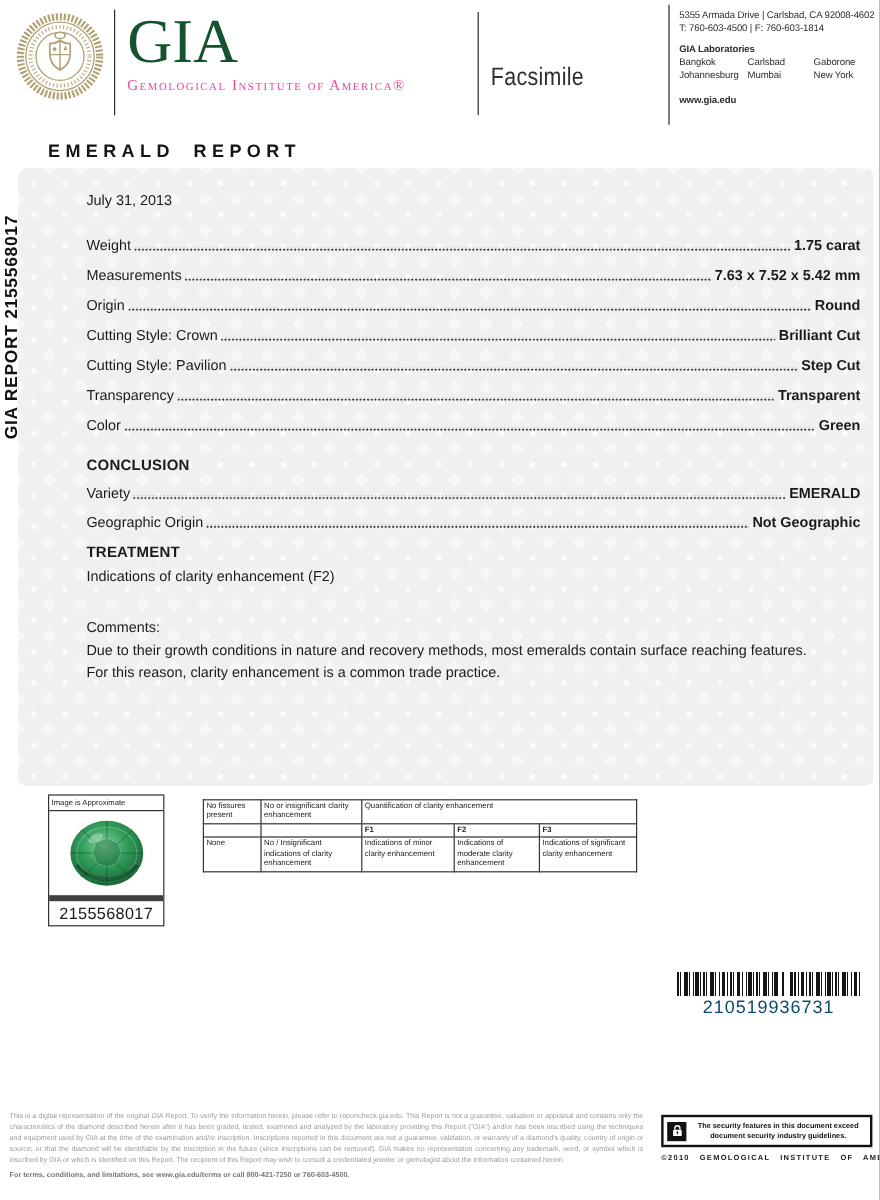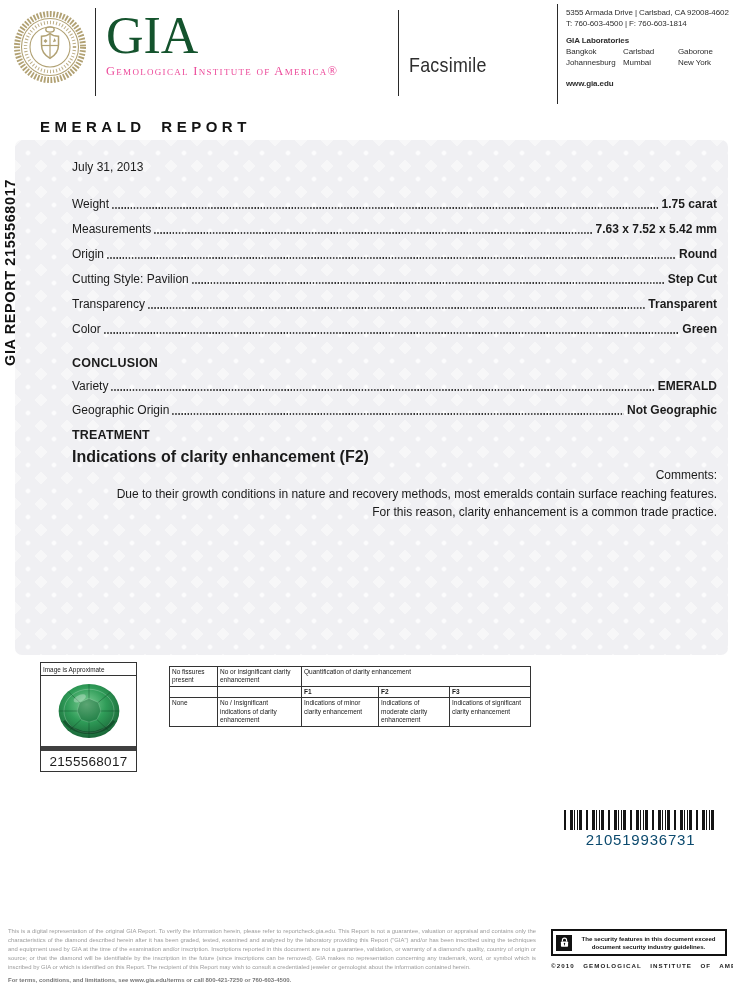--- a/index.html
+++ b/index.html
@@ -55,22 +55,22 @@
   .fdots { flex:1 1 auto; height:3px; align-self:flex-end; margin:0 3px 1px 3px;
            background-image:radial-gradient(circle at 1px 2px, #2d2d2d .7px, rgba(0,0,0,0) 1px);
            background-size:3.1px 3px; background-repeat:repeat-x; background-position:left bottom; }
   .fvalue { white-space:nowrap; font-weight:bold; }
   .gap-before { }
 
   .sec-head { font-size:12.5px; font-weight:bold; margin-bottom:10px; letter-spacing:.2px; }
   .conclusion-block { margin-top:21px; }
   .conclusion-block .frow { margin-bottom:12px; }
   .treatment-block { margin-top:4px; }
-  .treatment-line { font-size:16px; font-weight:bold; margin-top:-4px; }
-  .comments-block { font-size:12px; line-height:18.5px;text-align:right; }
+  .treatment-line { font-size:12px; font-weight:normal; margin-top:-4px; }
+  .comments-block { margin-top:27px; font-size:12px; line-height:18.5px; }
 
   
   .gem-box { position:absolute; left:40px; top:662px; width:97px; height:110px;
              border:1px solid #333; background:#fff; }
   .gem-caption { font-size:6.4px; color:#222; padding:3px 2px 2px 2px; border-bottom:1px solid #333; }
   .gem-photo { height:70px; display:flex; align-items:center; justify-content:center; }
   .gem-number { border-top:5px solid #404040; font-size:13.5px; text-align:center; padding:3px 0 2px 0; letter-spacing:.3px; }
 
   
   .clarity-table { position:absolute; left:169px; top:666px; border-collapse:collapse;
@@ -169,20 +169,25 @@
     </div>
     <div class="frow">
       <span class="flabel">Measurements</span>
       <span class="fdots"></span>
       <span class="fvalue">7.63 x 7.52 x 5.42 mm</span>
     </div>
     <div class="frow">
       <span class="flabel">Origin</span>
       <span class="fdots"></span>
       <span class="fvalue">Round</span>
+    </div>
+    <div class="frow">
+      <span class="flabel">Cutting Style: Crown</span>
+      <span class="fdots"></span>
+      <span class="fvalue">Brilliant Cut</span>
     </div>
     <div class="frow">
       <span class="flabel">Cutting Style: Pavilion</span>
       <span class="fdots"></span>
       <span class="fvalue">Step Cut</span>
     </div>
     <div class="frow gap-before">
       <span class="flabel">Transparency</span>
       <span class="fdots"></span>
       <span class="fvalue">Transparent</span>

